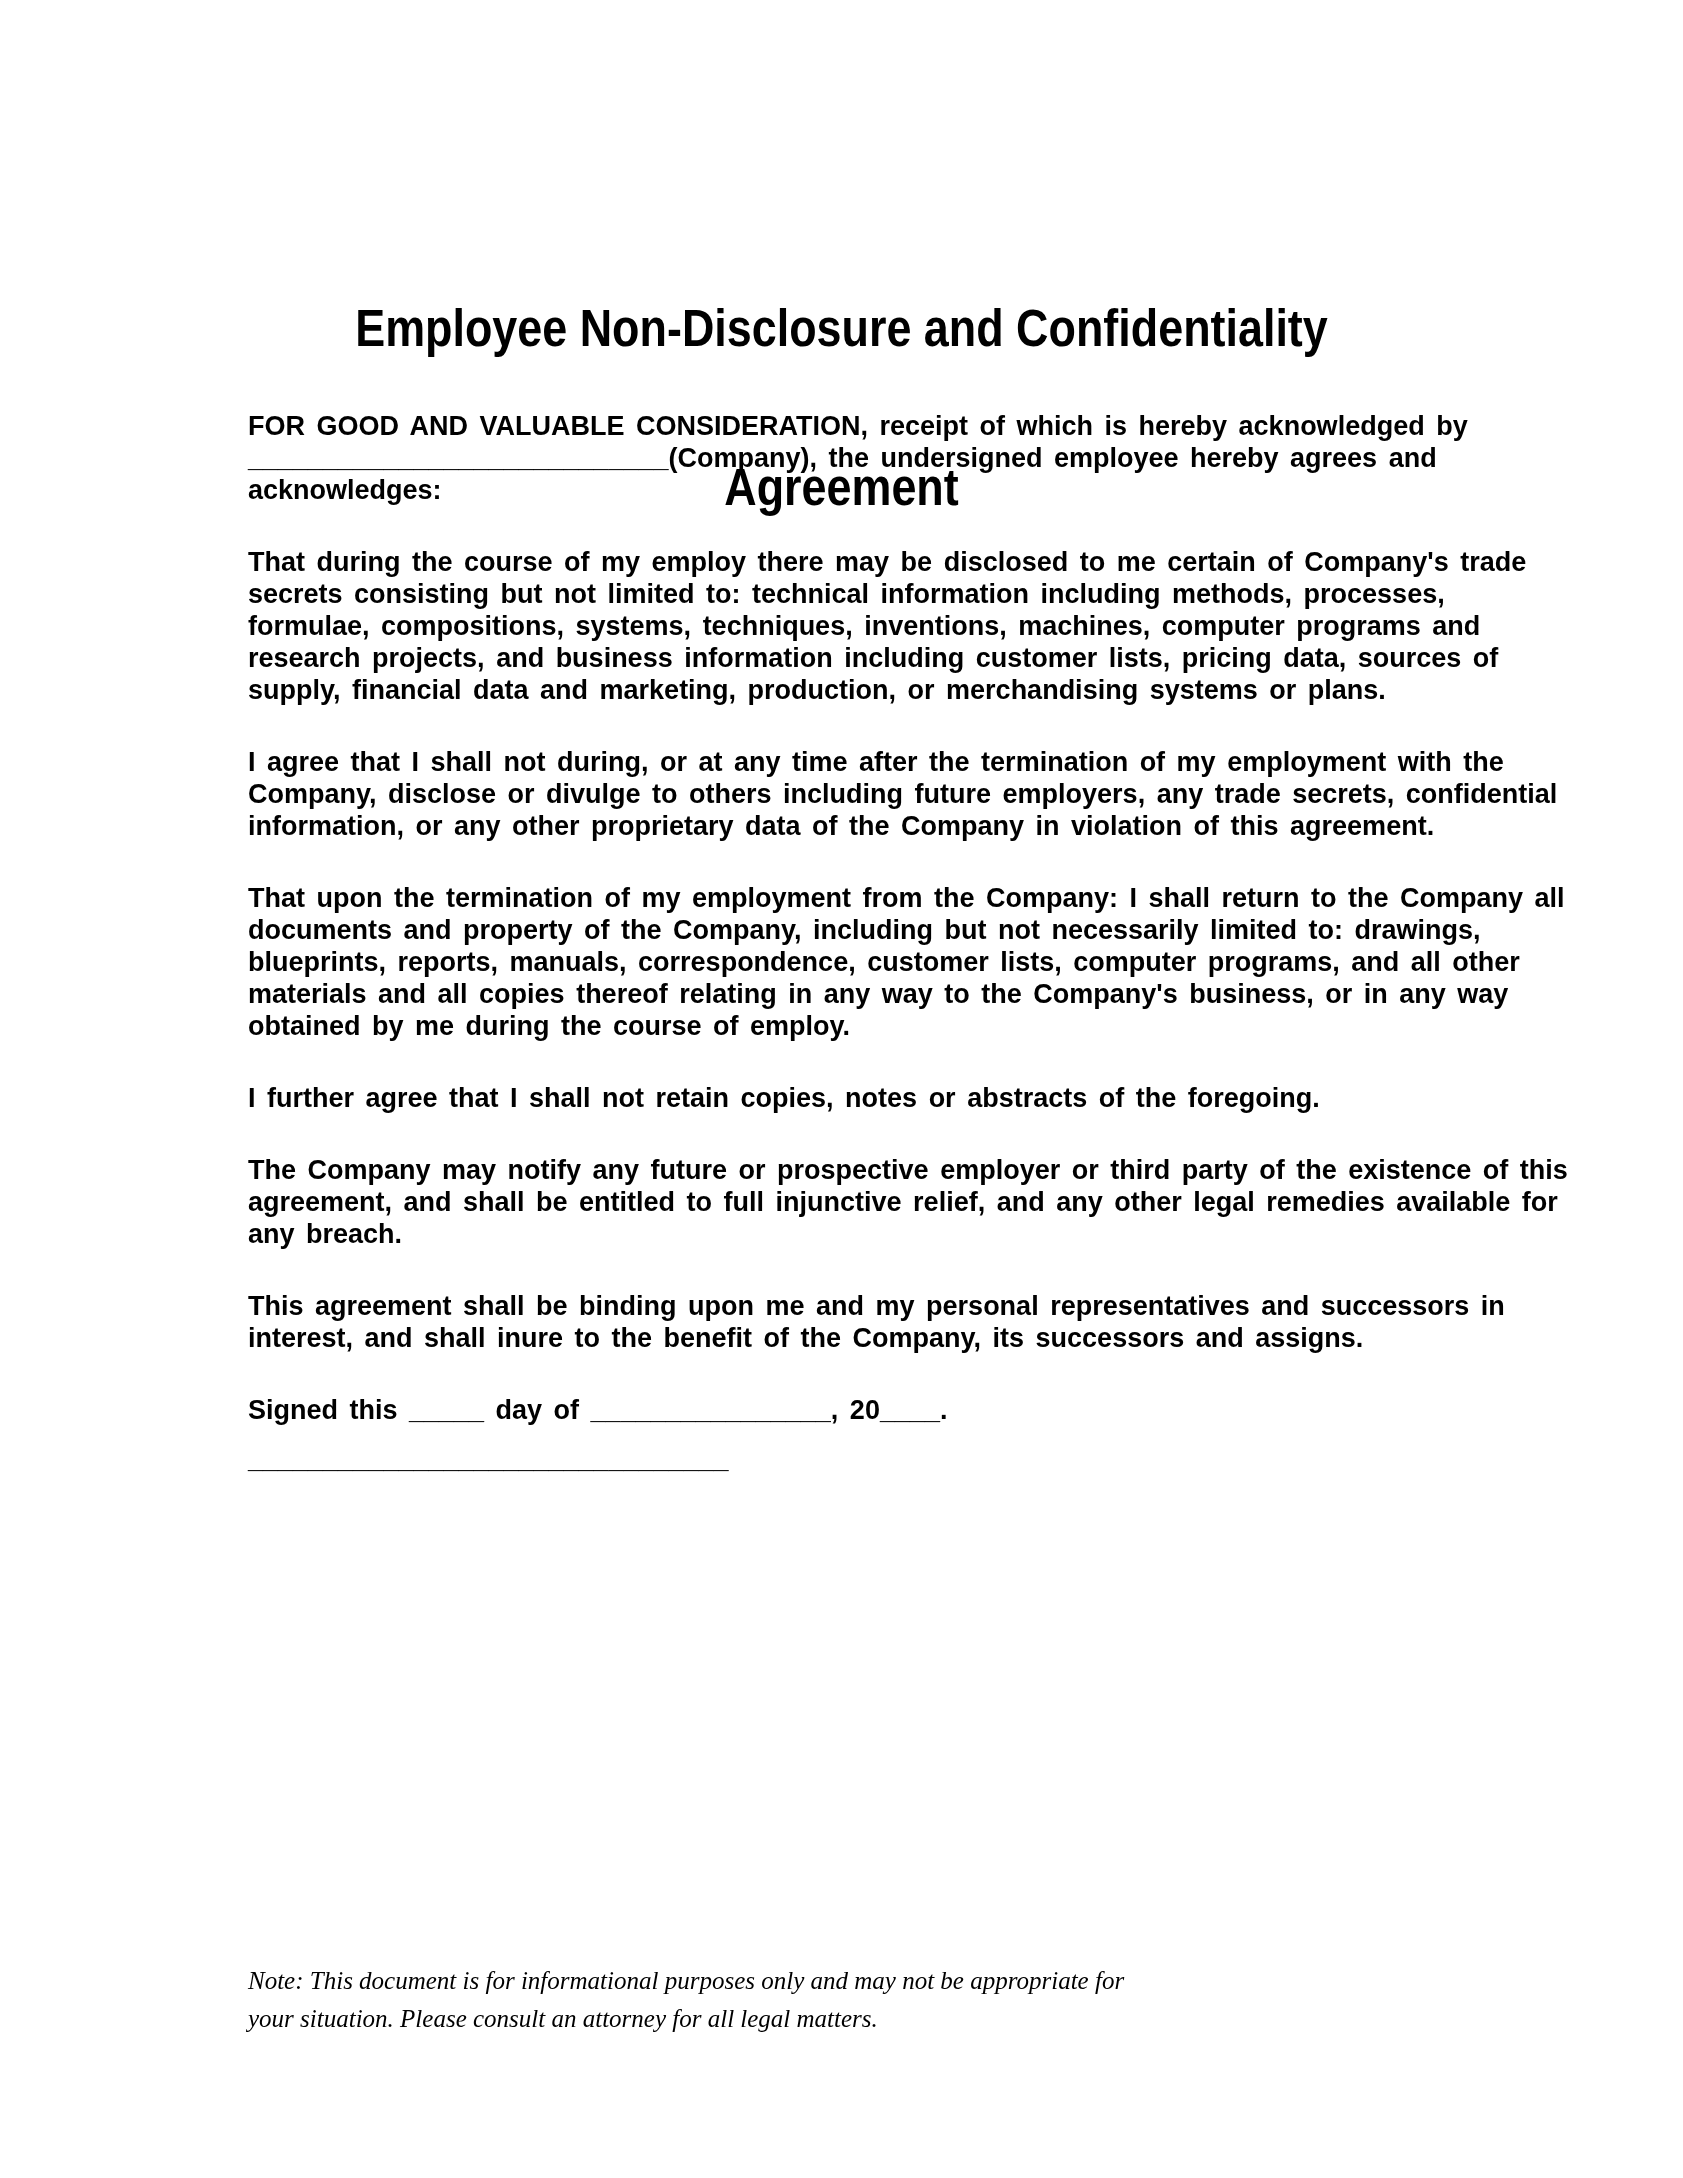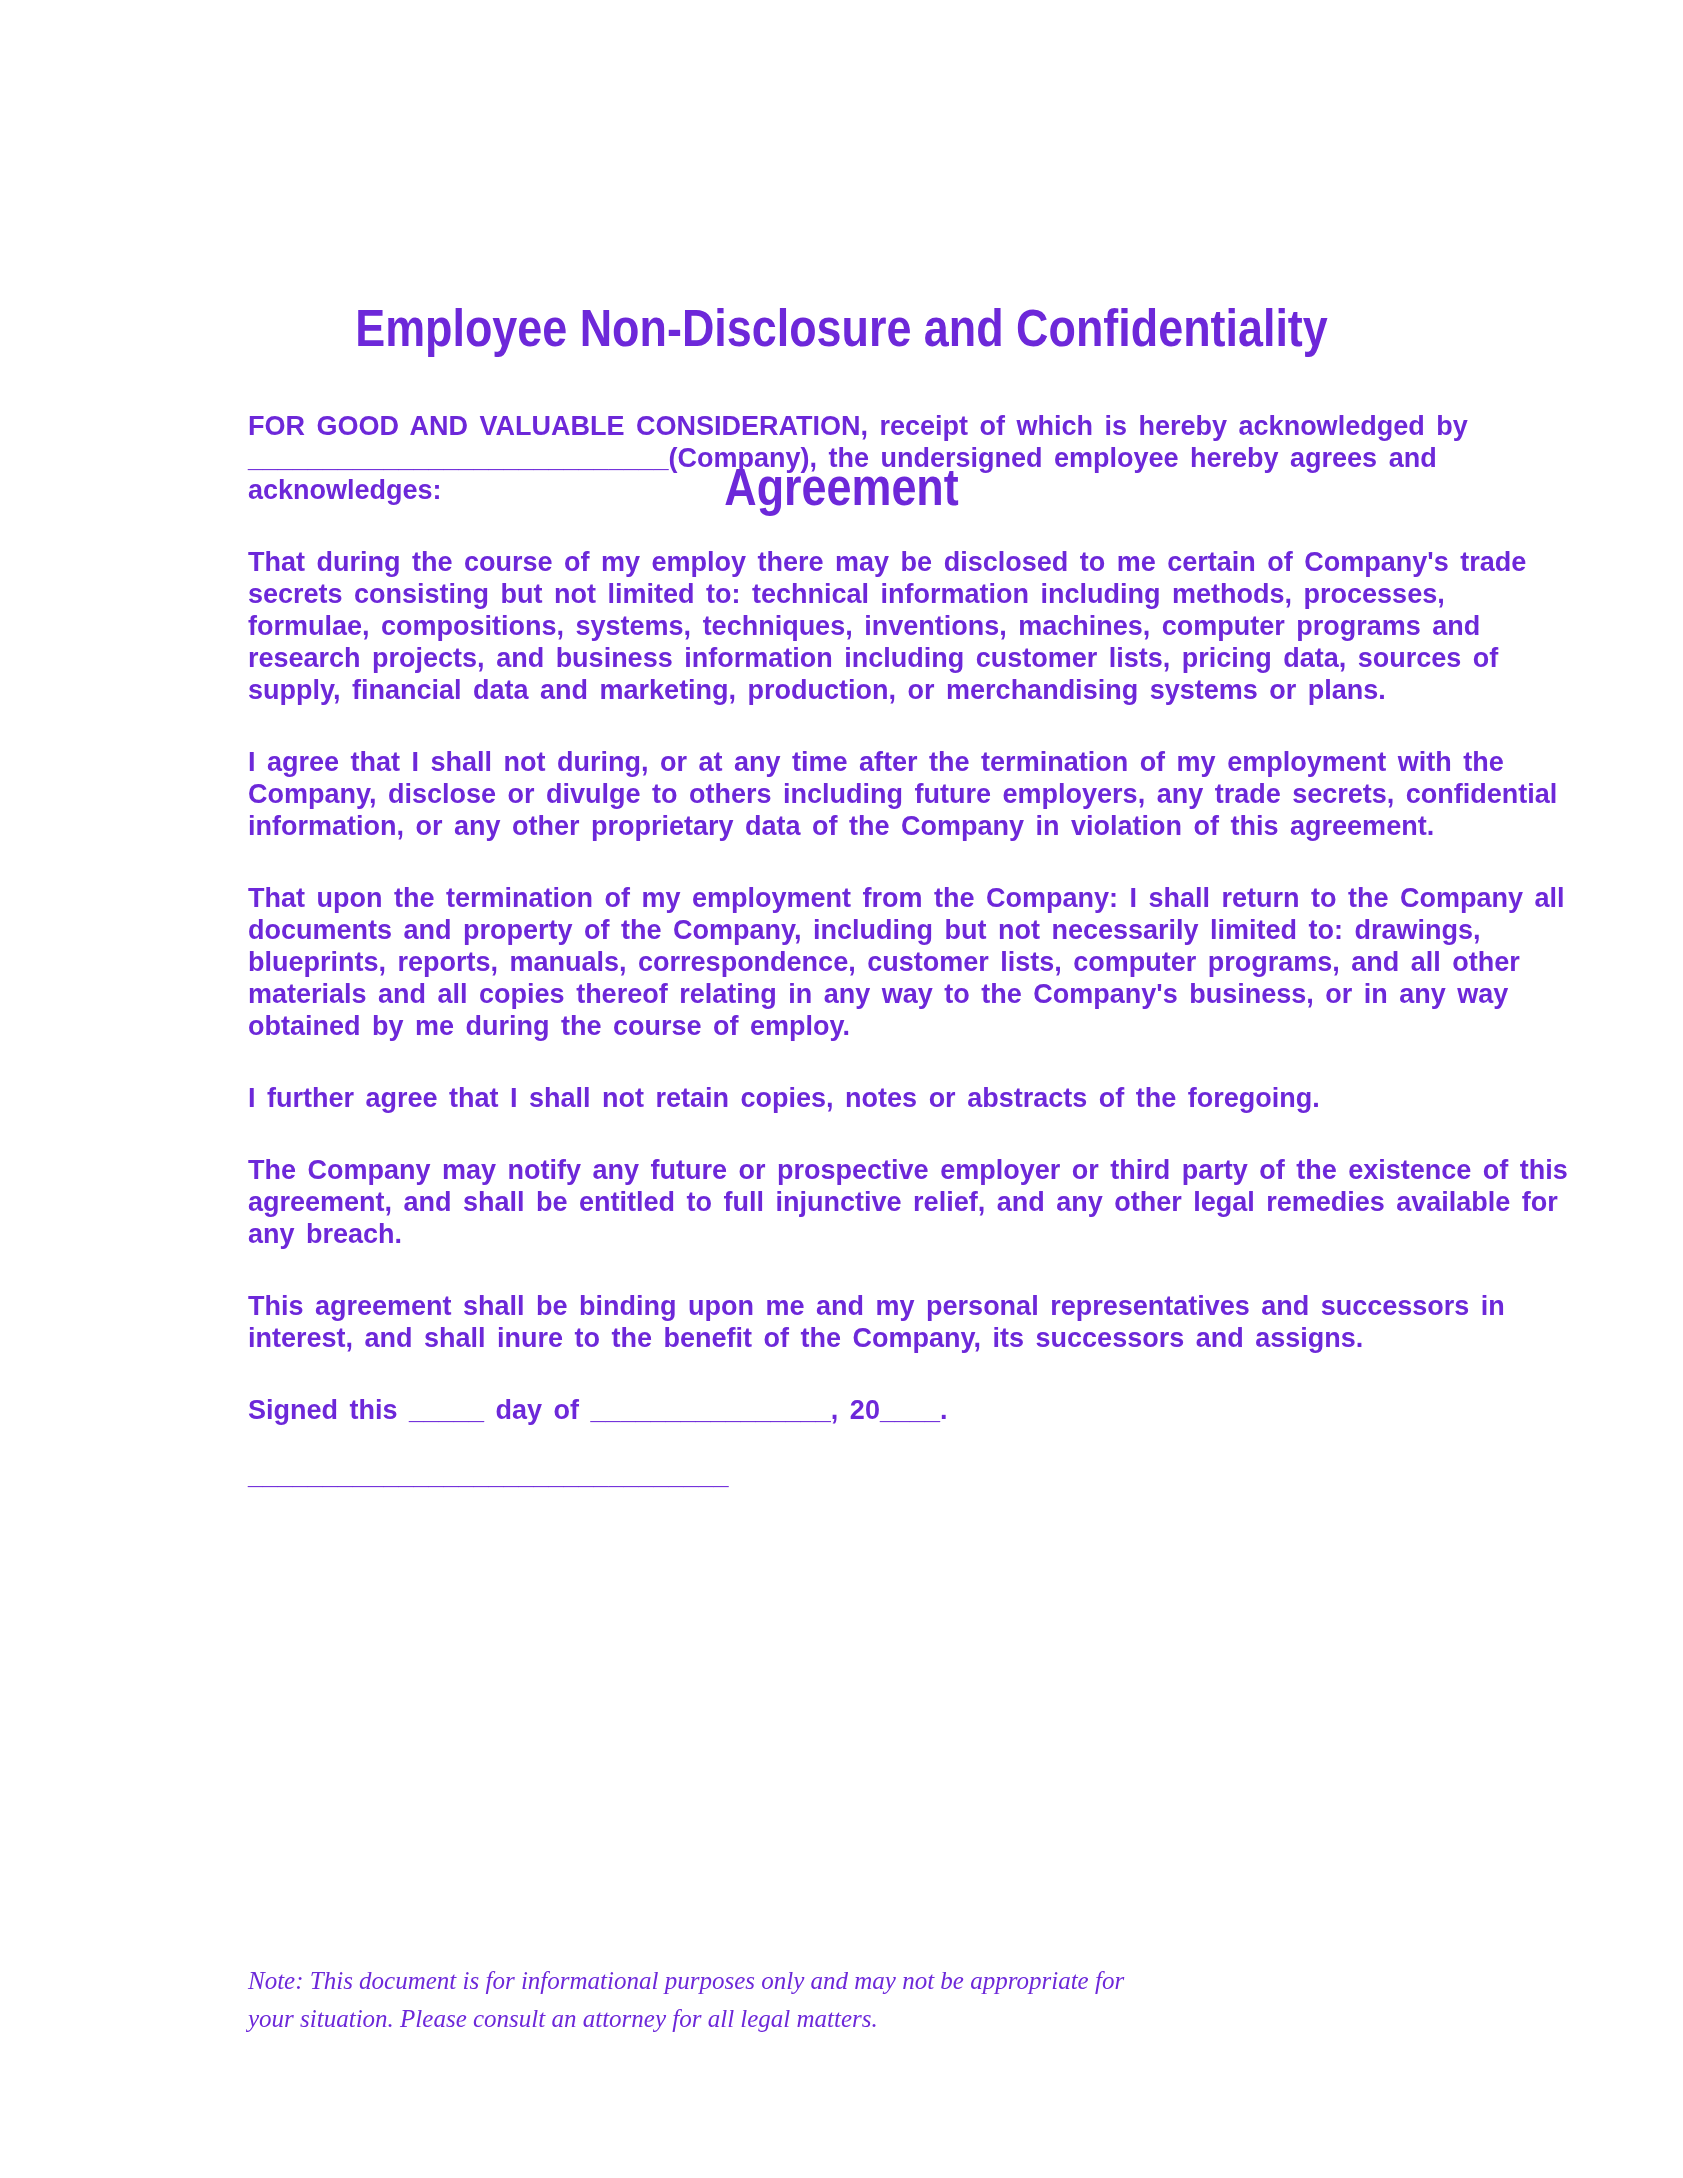--- a/index.html
+++ b/index.html
@@ -1,21 +1,21 @@
 <!DOCTYPE html>
 <html><head>
 <meta charset="utf-8">
 <style>
   html, body { margin: 0; padding: 0; background: #ffffff; }
   .page {
     position: relative;
     width: 1683px;
     height: 2178px;
     background: #ffffff;
-    color: #6d28d9;
+    color: #000000;
     overflow: hidden;
   }
   .title-block {
     position: absolute;
     top: 196px;
     left: 0;
     width: 100%;
     text-align: center;
     font-family: "Liberation Sans", sans-serif;
     font-weight: bold;
@@ -30,21 +30,21 @@
     left: 248px;
     top: 410px;
     width: 1247px;
     font-family: "Liberation Sans", sans-serif;
     font-size: 27px;
     line-height: 32px;
     word-spacing: 4px;
     font-weight: bold;
   }
   .para { margin: 0 0 40px 0; }
-  .para-signed { margin-bottom: 33px; }
+  .para-signed { margin-bottom: 17px; }
   .para-sigline { margin-bottom: 55px; }
   .line { white-space: pre; }
   .footnote-block {
     position: absolute;
     left: 248px;
     top: 1962px;
     width: 1287px;
     font-family: "Liberation Serif", serif;
     font-style: italic;
     font-size: 25px;

